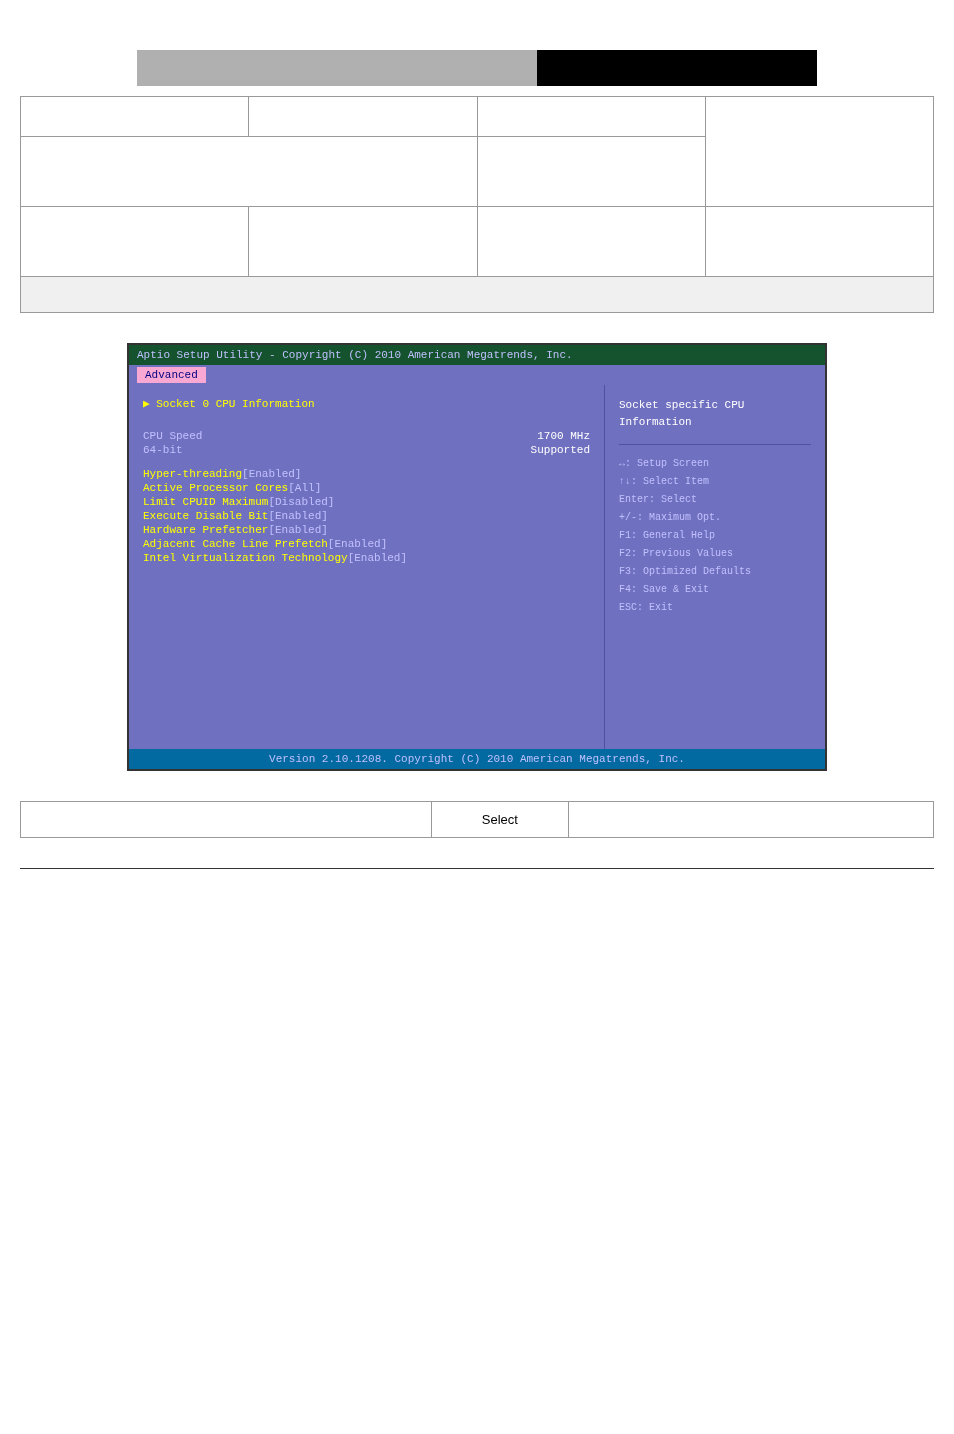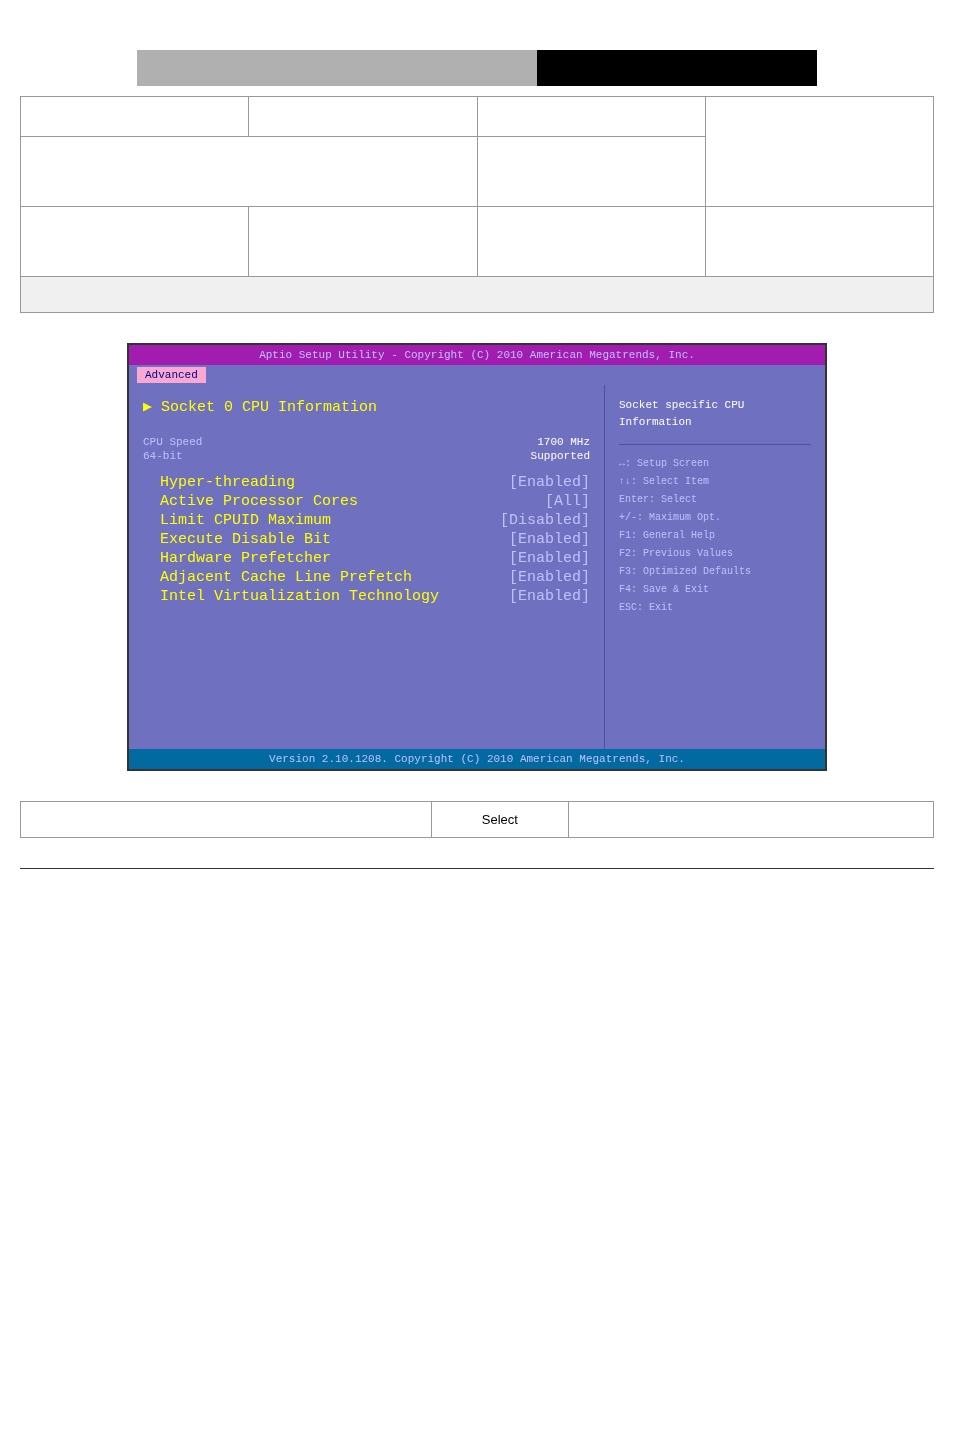--- a/index.html
+++ b/index.html
@@ -63,23 +63,23 @@
       margin: 30px auto;
       width: 700px;
       border: 2px solid #333;
       background: #7070c0;
       font-family: 'Courier New', Courier, monospace;
       font-size: 12px;
       color: #c0c0ff;
     }
 
     .bios-title-bar {
-      background: #a21caf;
-      color: #c0c0ff;
-      text-align: center;
+      background: #14532d;
+      color: #c0c0ff;
+      text-align: left;
       padding: 4px 8px;
       font-size: 11px;
     }
 
     .bios-tab-bar {
       background: #7070c0;
       padding: 2px 8px;
       display: flex;
     }
     .bios-tab {
@@ -114,21 +114,21 @@
 
     .bios-section-title {
       color: #ffffff;
       font-size: 12px;
       margin-bottom: 10px;
       font-weight: normal;
     }
 
     .bios-submenu-item {
       color: #ffff00;
-      font-size: 15px;
+      font-size: 11px;
       margin-bottom: 10px;
       cursor: pointer;
     }
     .bios-submenu-item::before {
       content: '▶ ';
     }
 
     .bios-info-row {
       display: flex;
       justify-content: space-between;
@@ -136,24 +136,23 @@
       font-size: 11px;
       color: #c0c0ff;
     }
     .bios-info-label { }
     .bios-info-value { color: #ffffff; }
 
     .bios-spacer { height: 10px; }
 
     .bios-setting-row {
       display: flex;
-      justify-content: space-between;
+      justify-content: flex-start;
       margin-bottom: 2px;
-      font-size: 15px;
-      margin-left: 17px;
+      font-size: 11px;
     }
     .bios-setting-label { color: #ffff00; }
     .bios-setting-value { color: #c0c0ff; }
 
     .bios-right-desc {
       color: #ffffff;
       font-size: 11px;
       margin-bottom: 14px;
       line-height: 1.5;
     }

